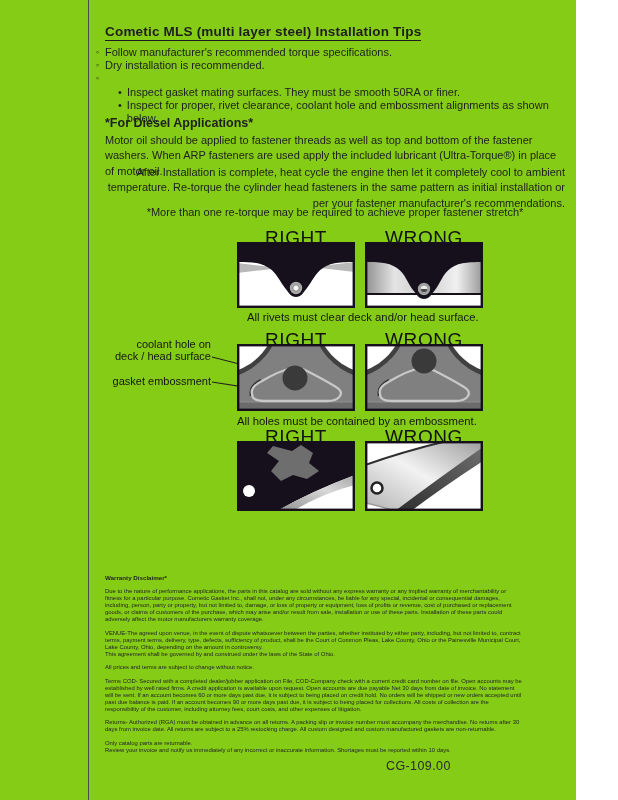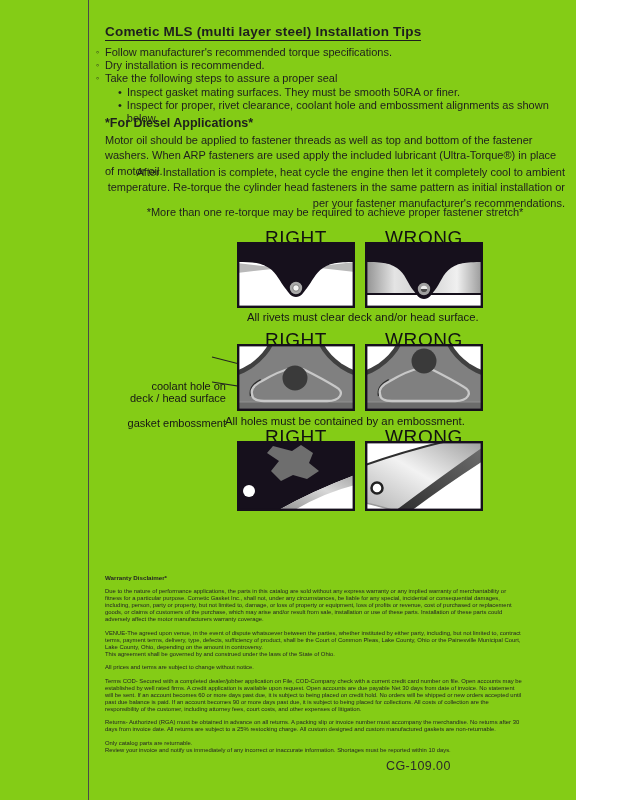--- a/index.html
+++ b/index.html
@@ -19,21 +19,21 @@
   .tip-sub{padding-left:22px;}
   .tip-sub .m2{width:9px;font-size:11px;line-height:13.2px;}
   .diesel-heading{left:105px;top:116px;font-size:12.5px;font-weight:bold;}
   .body-par{left:105px;width:460px;font-size:11px;line-height:15.4px;}
   .p1{top:133px;}
   .p2{top:165px;text-align:right;}
   .note{top:205px;text-align:center;}
   .rw-label{top:0;width:118px;text-align:center;font-size:19px;letter-spacing:.6px;color:#111;}
   .panel{width:118px;}
   .cap{font-size:11.3px;line-height:12.6px;color:#161616;white-space:pre-line;}
-  .ann{width:111px;left:115px;text-align:right;font-size:11px;line-height:12.4px;white-space:pre-line;color:#161616;margin-top:42px;}
+  .ann{width:111px;left:100px;text-align:right;font-size:11px;line-height:12.4px;white-space:pre-line;color:#161616;}
   .legal{left:105px;top:574px;width:418px;font-size:5.9px;line-height:7px;color:#242424;}
   .legal h3{font-size:6.2px;margin:0 0 7px 0;}
   .legal p{margin:0 0 6.5px 0;white-space:pre-line;}
   .page-code{left:386px;top:759px;font-size:12.5px;letter-spacing:.4px;color:#2a2a2a;}
   svg{display:block;}
 </style>
 </head>
 <body>
 
 <div class="page">
@@ -45,21 +45,20 @@
     <div class="tip-row">
       <span class="m1">◦</span>
       <span>Follow manufacturer's recommended torque specifications.</span>
     </div>
     <div class="tip-row">
       <span class="m1">◦</span>
       <span>Dry installation is recommended.</span>
     </div>
     <div class="tip-row">
       <span class="m1">◦</span>
-      <span>Take the following steps to assure a proper seal</span>
     </div>
     <div class="tip-row tip-sub">
       <span class="m2">•</span>
       <span>Inspect gasket mating surfaces.  They must be smooth 50RA or finer.</span>
     </div>
     <div class="tip-row tip-sub">
       <span class="m2">•</span>
       <span>Inspect for proper, rivet clearance, coolant hole and embossment alignments as shown below.</span>
     </div>
   </div>
@@ -140,21 +139,21 @@
       <path d="M0,0 H34 Q28,12 14,22 Q6,27 0,29 Z" fill="#ffffff"></path>
       <path d="M34,0 Q28,12 14,22 Q6,27 0,29" stroke="#404040" stroke-width="4.5" fill="none"></path>
       <path d="M118,0 H84 Q90,12 104,22 Q112,27 118,29 Z" fill="#ffffff"></path>
       <path d="M84,0 Q90,12 104,22 Q112,27 118,29" stroke="#404040" stroke-width="4.5" fill="none"></path>
       <path d="M14,52 Q12,42 24,36" stroke="#2e2e2e" stroke-width="2.4" fill="none"></path>
       <path d="M15,50 Q13,43 25,37 Q42,27 55,24 Q61,22 68,26 Q86,35 99,43 Q106,47 103,52 Q100,57 90,57 H27 Q15,57 15,50 Z" fill="none" stroke="#c8c8c8" stroke-width="2.3"></path>
       <circle cx="59" cy="17" r="12.5" fill="#3a3a3a"></circle>
       <rect x="1.2" y="1.2" width="115.6" height="64.6" fill="none" stroke="#16101c" stroke-width="2.4"></rect>
     </svg>
   </div>
-  <div class="abs cap" style="left:225px;top:415px;">All holes must be contained by an embossment.</div>
+  <div class="abs cap" style="left:237px;top:415px;">All holes must be contained by an embossment.</div>
 
   <div class="abs rw-label" style="left:237px;top:426px;">RIGHT</div>
   <div class="abs rw-label" style="left:365px;top:426px;">WRONG</div>
 
   <div class="abs panel" style="left:237px;top:441px;">
     <svg width="118" height="70" viewBox="0 0 118 70">
       <defs>
         <linearGradient id="gr2" x1="0" y1="1" x2="1" y2="0">
           <stop offset="0" stop-color="#8f8f8f"></stop>
             <stop offset="0.6" stop-color="#d8d8d8"></stop>

